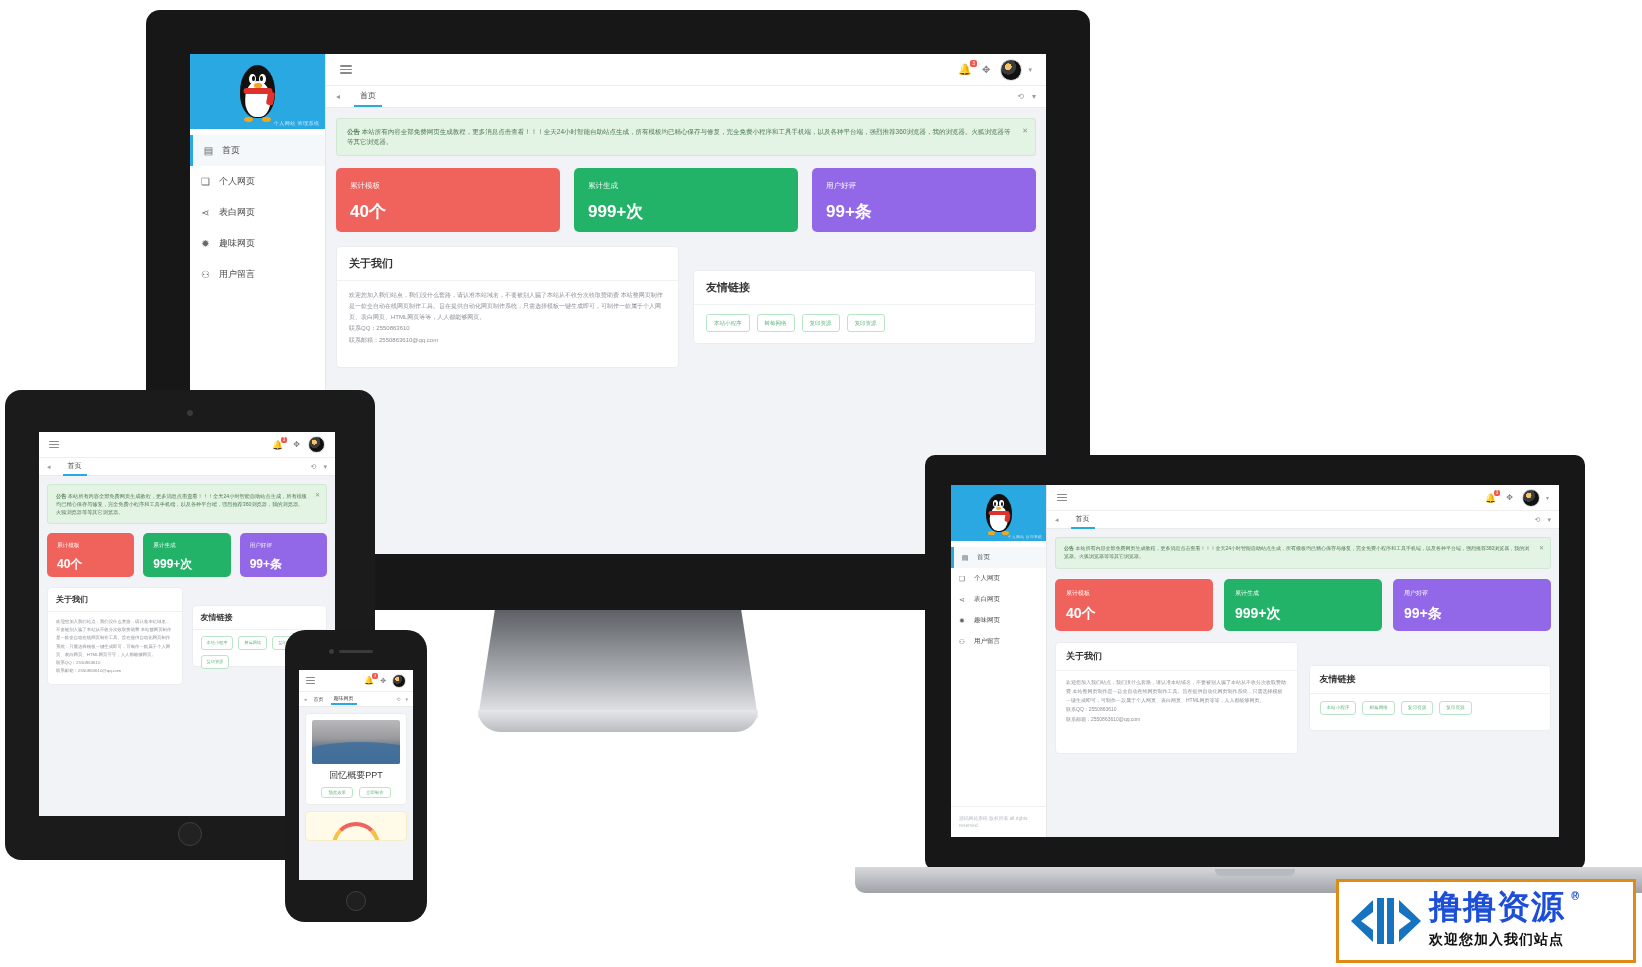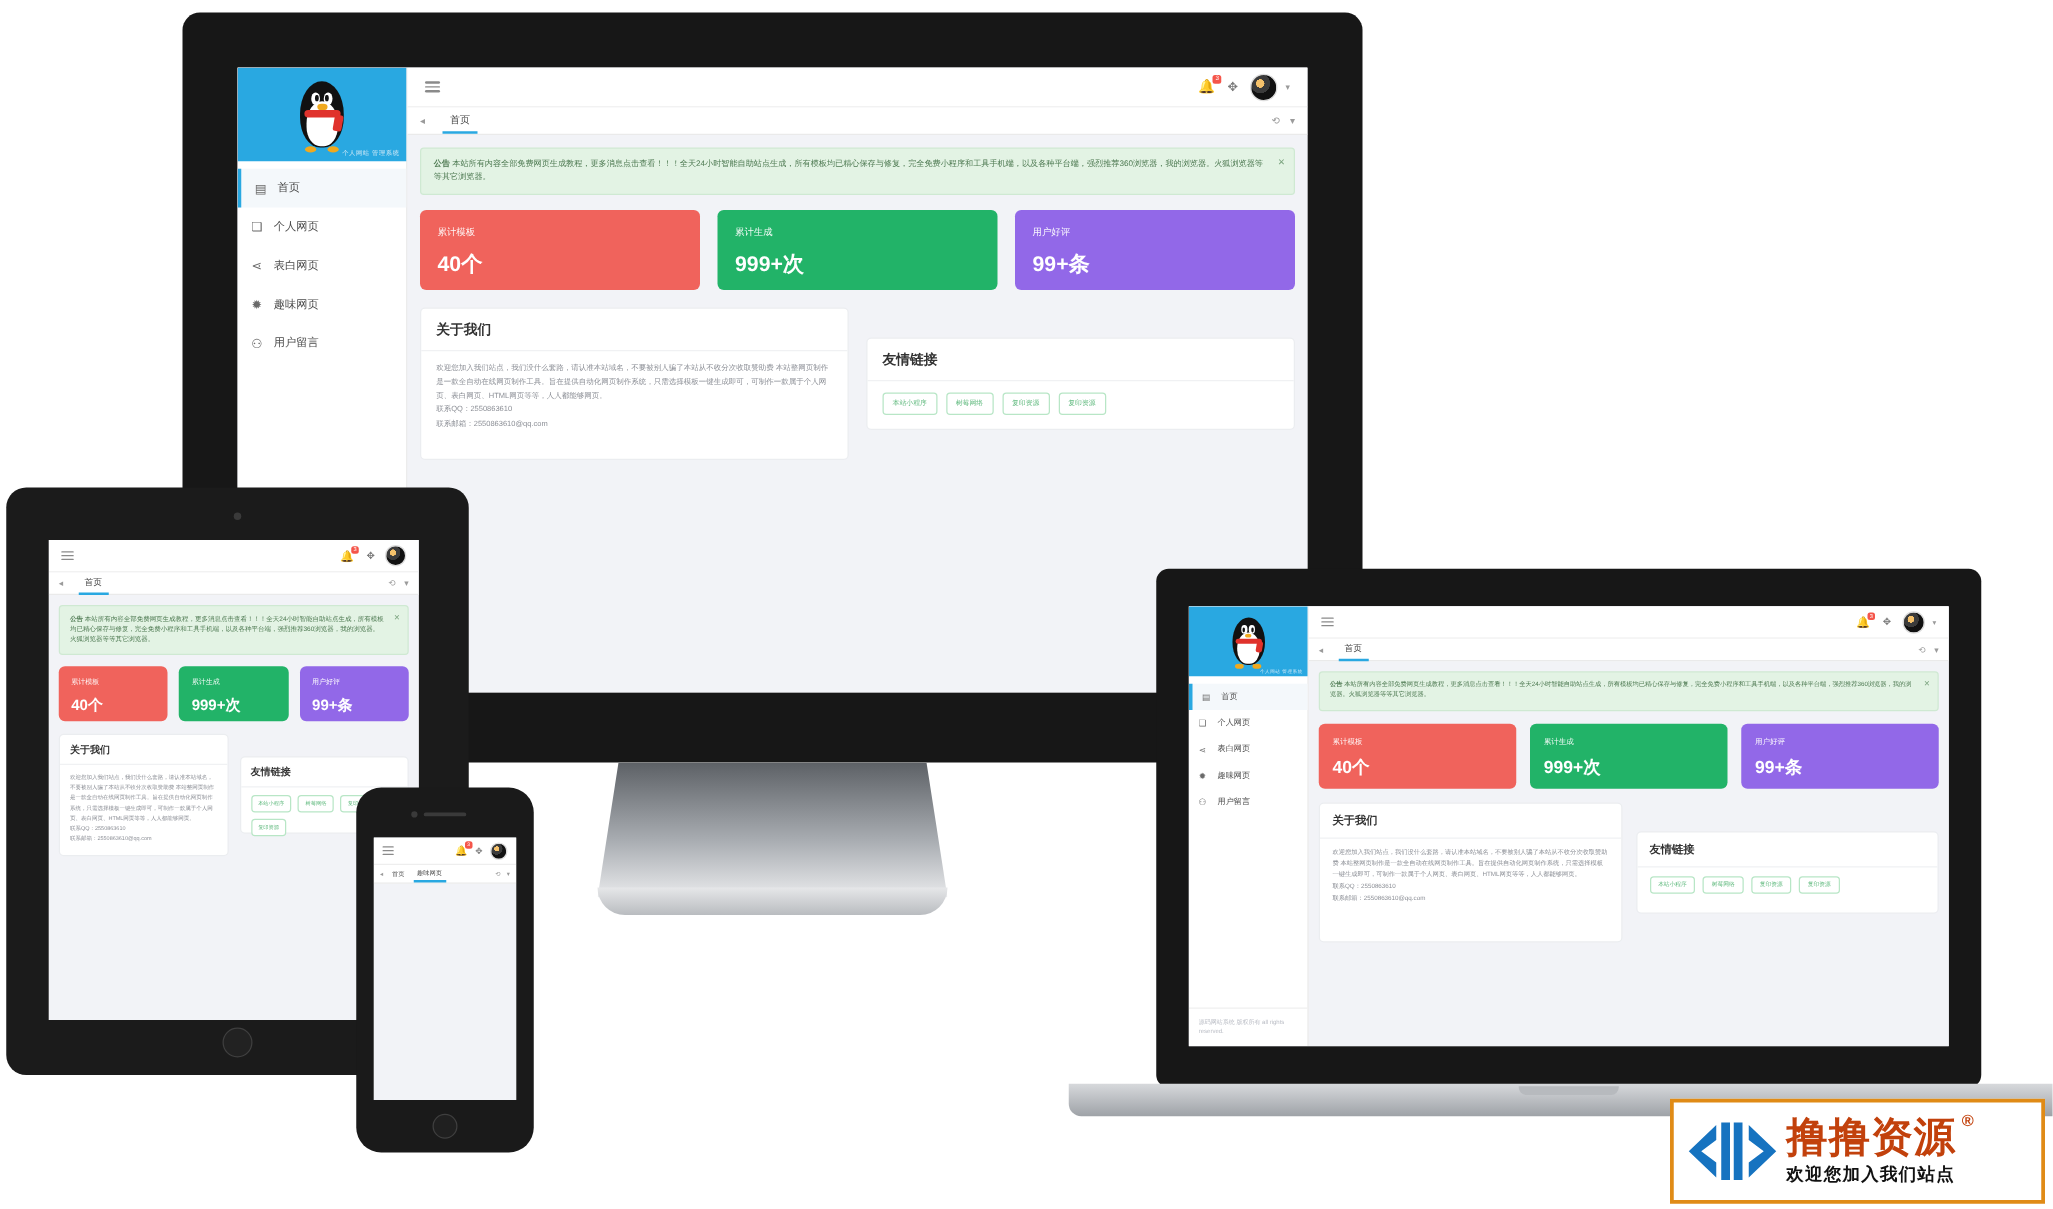--- a/index.html
+++ b/index.html
@@ -81,21 +81,21 @@
   .ph-title { color:#3a3a3a; text-align:center; }
   .ph-btns { display:flex; justify-content:center; }
   .ph-btn { border:1px solid #b8e6c6; color:#5fb97d; border-radius:3px; }
   .ph-gauge { background:#fffbe8; border:1px solid #f6eec8; border-radius:4px; position:relative; overflow:hidden; }
   .ph-gauge .arc { position:absolute; left:50%; transform:translateX(-50%); border-radius:999px 999px 0 0; border-style:solid; border-bottom-color:transparent; }
 
   
   .wm { position:absolute; right:6px; bottom:4px; width:300px; height:84px; background:#fff; border:3px solid #e08b16; display:flex; align-items:center; }
   .wm-mark { width:78px; height:62px; margin-left:8px; flex:none; position:relative; }
   .wm-txt { flex:1; padding-left:4px; }
-  .wm-main { font-weight:700; color:#c2410c; letter-spacing:1px; font-size:33px; line-height:1; position:relative; display:inline-block; }
+  .wm-main { font-weight:700; color:#1d4ed8; letter-spacing:1px; font-size:33px; line-height:1; position:relative; display:inline-block;font-family:Liberation Mono, monospace; }
   .wm-reg { position:absolute; right:-15px; top:-3px; font-size:13px; }
   .wm-sub { font-weight:700; color:#111; font-size:14px; letter-spacing:1px; margin-top:5px; }
 </style>
 </head>
 <body>
 
 <div id="stage">
 
   <div style="position:absolute;left:146px;top:10px;width:944px;height:600px;">
     <div class="bezel" style="inset:0;border-radius:14px;background:#171717;"></div>
@@ -308,20 +308,33 @@
         </div>
         <div class="tabbar" style="height:15px;padding:0 5px;">
           <span class="tab-arrow" style="font-size:5px;">◂</span>
           <span style="font-size:5px;margin-left:7px;color:#5a5a5a;">首页</span>
           <span class="tab" style="font-size:5px;margin-left:7px;padding:2px 3px;">趣味网页</span>
           <span class="tab-right" style="font-size:5px;gap:5px;">
             <span>⟲</span>
             <span>▾</span>
           </span>
         </div>
+        <div class="content" style="padding:6px;">
+          <div class="ph-card" style="padding:6px;">
+            <div class="ph-thumb" style="height:44px;border-radius:2px;"></div>
+            <div class="ph-title" style="font-size:9px;margin:5px 0 5px;">回忆概要PPT</div>
+            <div class="ph-btns" style="gap:6px;">
+              <span class="ph-btn" style="padding:2px 6px;font-size:4.4px;">预览效果</span>
+              <span class="ph-btn" style="padding:2px 6px;font-size:4.4px;">立即制作</span>
+            </div>
+          </div>
+          <div class="ph-gauge" style="margin-top:6px;height:30px;">
+            <div class="arc" style="top:10px;width:48px;height:24px;border-width:4px;border-color:#f0635c #f6c244 #f6c244;"></div>
+          </div>
+        </div>
       </div>
     </div>
     <div style="position:absolute;left:50%;bottom:11px;transform:translateX(-50%);width:20px;height:20px;border-radius:50%;border:1.5px solid #3f3f3f;background:#202020;"></div>
   </div>
 
   <div style="position:absolute;left:925px;top:455px;width:660px;height:430px;">
     <div class="bezel" style="position:absolute;left:0;top:0;width:660px;height:415px;border-radius:10px;background:#171717;"></div>
     <div style="position:absolute;left:26px;top:30px;width:608px;height:352px;background:#f2f3f7;overflow:hidden;">
       <div class="ui">
 

